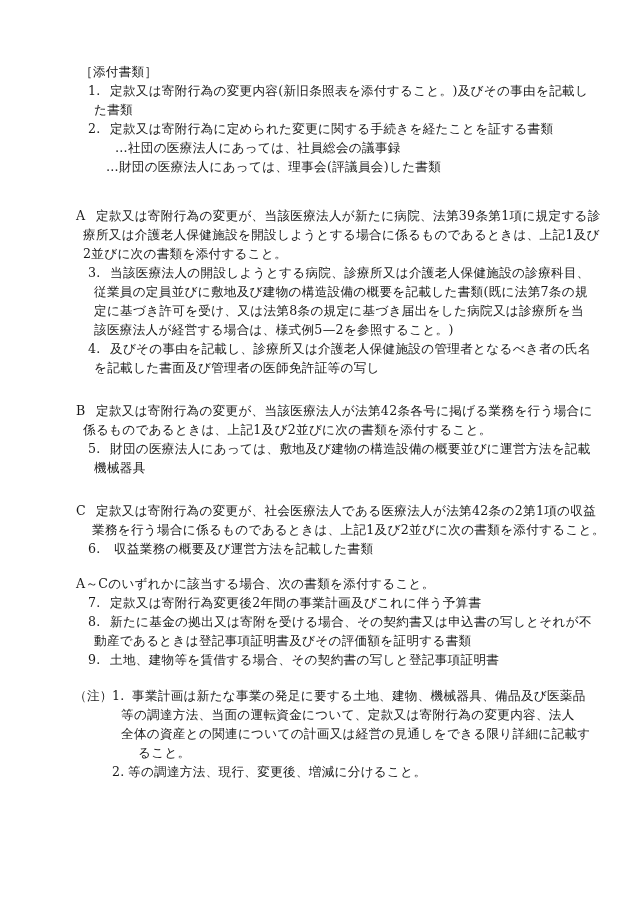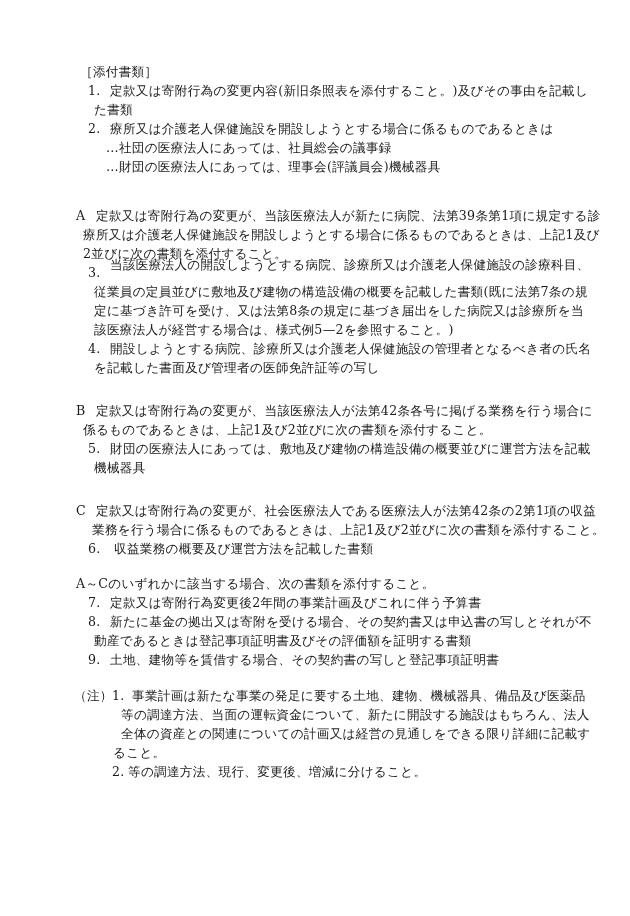--- a/index.html
+++ b/index.html
@@ -10,37 +10,37 @@
 </head>
 <body>
 
 <div class="line" style="left:80px;top:63px">［添付書類］</div>
 
 <div class="line" style="left:88px;top:82px">1.</div>
 <div class="line" style="left:110px;top:82px">定款又は寄附行為の変更内容(新旧条照表を添付すること。)及びその事由を記載し</div>
 <div class="line" style="left:94px;top:101px">た書類</div>
 
 <div class="line" style="left:88px;top:120px">2.</div>
-<div class="line" style="left:110px;top:120px">療所又は介護老人保健施設を開設しようとする場合に係るものであるときは</div>
-<div class="line" style="left:106px;top:139px">…社団の医療法人にあっては、社員総会の議事録</div>
-<div class="line" style="left:106px;top:158px">…財団の医療法人にあっては、理事会(評議員会)機械器具</div>
+<div class="line" style="left:110px;top:120px">定款又は寄附行為に定められた変更に関する手続きを経たことを証する書類</div>
+<div class="line" style="left:115px;top:139px">…社団の医療法人にあっては、社員総会の議事録</div>
+<div class="line" style="left:106px;top:158px">…財団の医療法人にあっては、理事会(評議員会)した書類</div>
 
 <div class="line" style="left:76px;top:207px">A</div>
 <div class="line" style="left:96px;top:207px">定款又は寄附行為の変更が、当該医療法人が新たに病院、法第39条第1項に規定する診</div>
 <div class="line" style="left:83px;top:226px">療所又は介護老人保健施設を開設しようとする場合に係るものであるときは、上記1及び</div>
 <div class="line" style="left:83px;top:245px">2並びに次の書類を添付すること。</div>
 
 <div class="line" style="left:88px;top:264px">3.</div>
-<div class="line" style="left:110px;top:256px">当該医療法人の開設しようとする病院、診療所又は介護老人保健施設の診療科目、</div>
+<div class="line" style="left:110px;top:264px">当該医療法人の開設しようとする病院、診療所又は介護老人保健施設の診療科目、</div>
 <div class="line" style="left:94px;top:283px">従業員の定員並びに敷地及び建物の構造設備の概要を記載した書類(既に法第7条の規</div>
 <div class="line" style="left:94px;top:302px">定に基づき許可を受け、又は法第8条の規定に基づき届出をした病院又は診療所を当</div>
 <div class="line" style="left:94px;top:321px">該医療法人が経営する場合は、様式例5—2を参照すること。)</div>
 
 <div class="line" style="left:88px;top:340px">4.</div>
-<div class="line" style="left:110px;top:340px">開設しようとする病院、診療所又は介護老人保健施設の管理者となるべき者の氏名</div>
+<div class="line" style="left:110px;top:340px">及びその事由を記載し、診療所又は介護老人保健施設の管理者となるべき者の氏名</div>
 <div class="line" style="left:94px;top:359px">を記載した書面及び管理者の医師免許証等の写し</div>
 
 <div class="line" style="left:76px;top:402px">B</div>
 <div class="line" style="left:96px;top:402px">定款又は寄附行為の変更が、当該医療法人が法第42条各号に掲げる業務を行う場合に</div>
 <div class="line" style="left:83px;top:421px">係るものであるときは、上記1及び2並びに次の書類を添付すること。</div>
 <div class="line" style="left:88px;top:440px">5.</div>
 <div class="line" style="left:110px;top:440px">財団の医療法人にあっては、敷地及び建物の構造設備の概要並びに運営方法を記載</div>
 <div class="line" style="left:94px;top:459px">機械器具</div>
 
 <div class="line" style="left:76px;top:502px">C</div>
@@ -54,17 +54,17 @@
 <div class="line" style="left:110px;top:594px">定款又は寄附行為変更後2年間の事業計画及びこれに伴う予算書</div>
 <div class="line" style="left:88px;top:613px">8.</div>
 <div class="line" style="left:110px;top:613px">新たに基金の拠出又は寄附を受ける場合、その契約書又は申込書の写しとそれが不</div>
 <div class="line" style="left:94px;top:632px">動産であるときは登記事項証明書及びその評価額を証明する書類</div>
 <div class="line" style="left:88px;top:651px">9.</div>
 <div class="line" style="left:110px;top:651px">土地、建物等を賃借する場合、その契約書の写しと登記事項証明書</div>
 
 <div class="line" style="left:74px;top:687px">（注）</div>
 <div class="line" style="left:112px;top:687px">1.</div>
 <div class="line" style="left:132px;top:687px">事業計画は新たな事業の発足に要する土地、建物、機械器具、備品及び医薬品</div>
-<div class="line" style="left:121px;top:706px">等の調達方法、当面の運転資金について、新たに開設する施設はもちろん、法人</div>
+<div class="line" style="left:121px;top:706px">等の調達方法、当面の運転資金について、定款又は寄附行為の変更内容、法人</div>
 <div class="line" style="left:121px;top:725px">全体の資産との関連についての計画又は経営の見通しをできる限り詳細に記載す</div>
-<div class="line" style="left:113px;top:744px">ること。</div>
+<div class="line" style="left:138px;top:744px">ること。</div>
 <div class="line" style="left:112px;top:763px">2.</div>
 <div class="line" style="left:128px;top:763px">等の調達方法、現行、変更後、増減に分けること。</div>
 
 </body></html>

